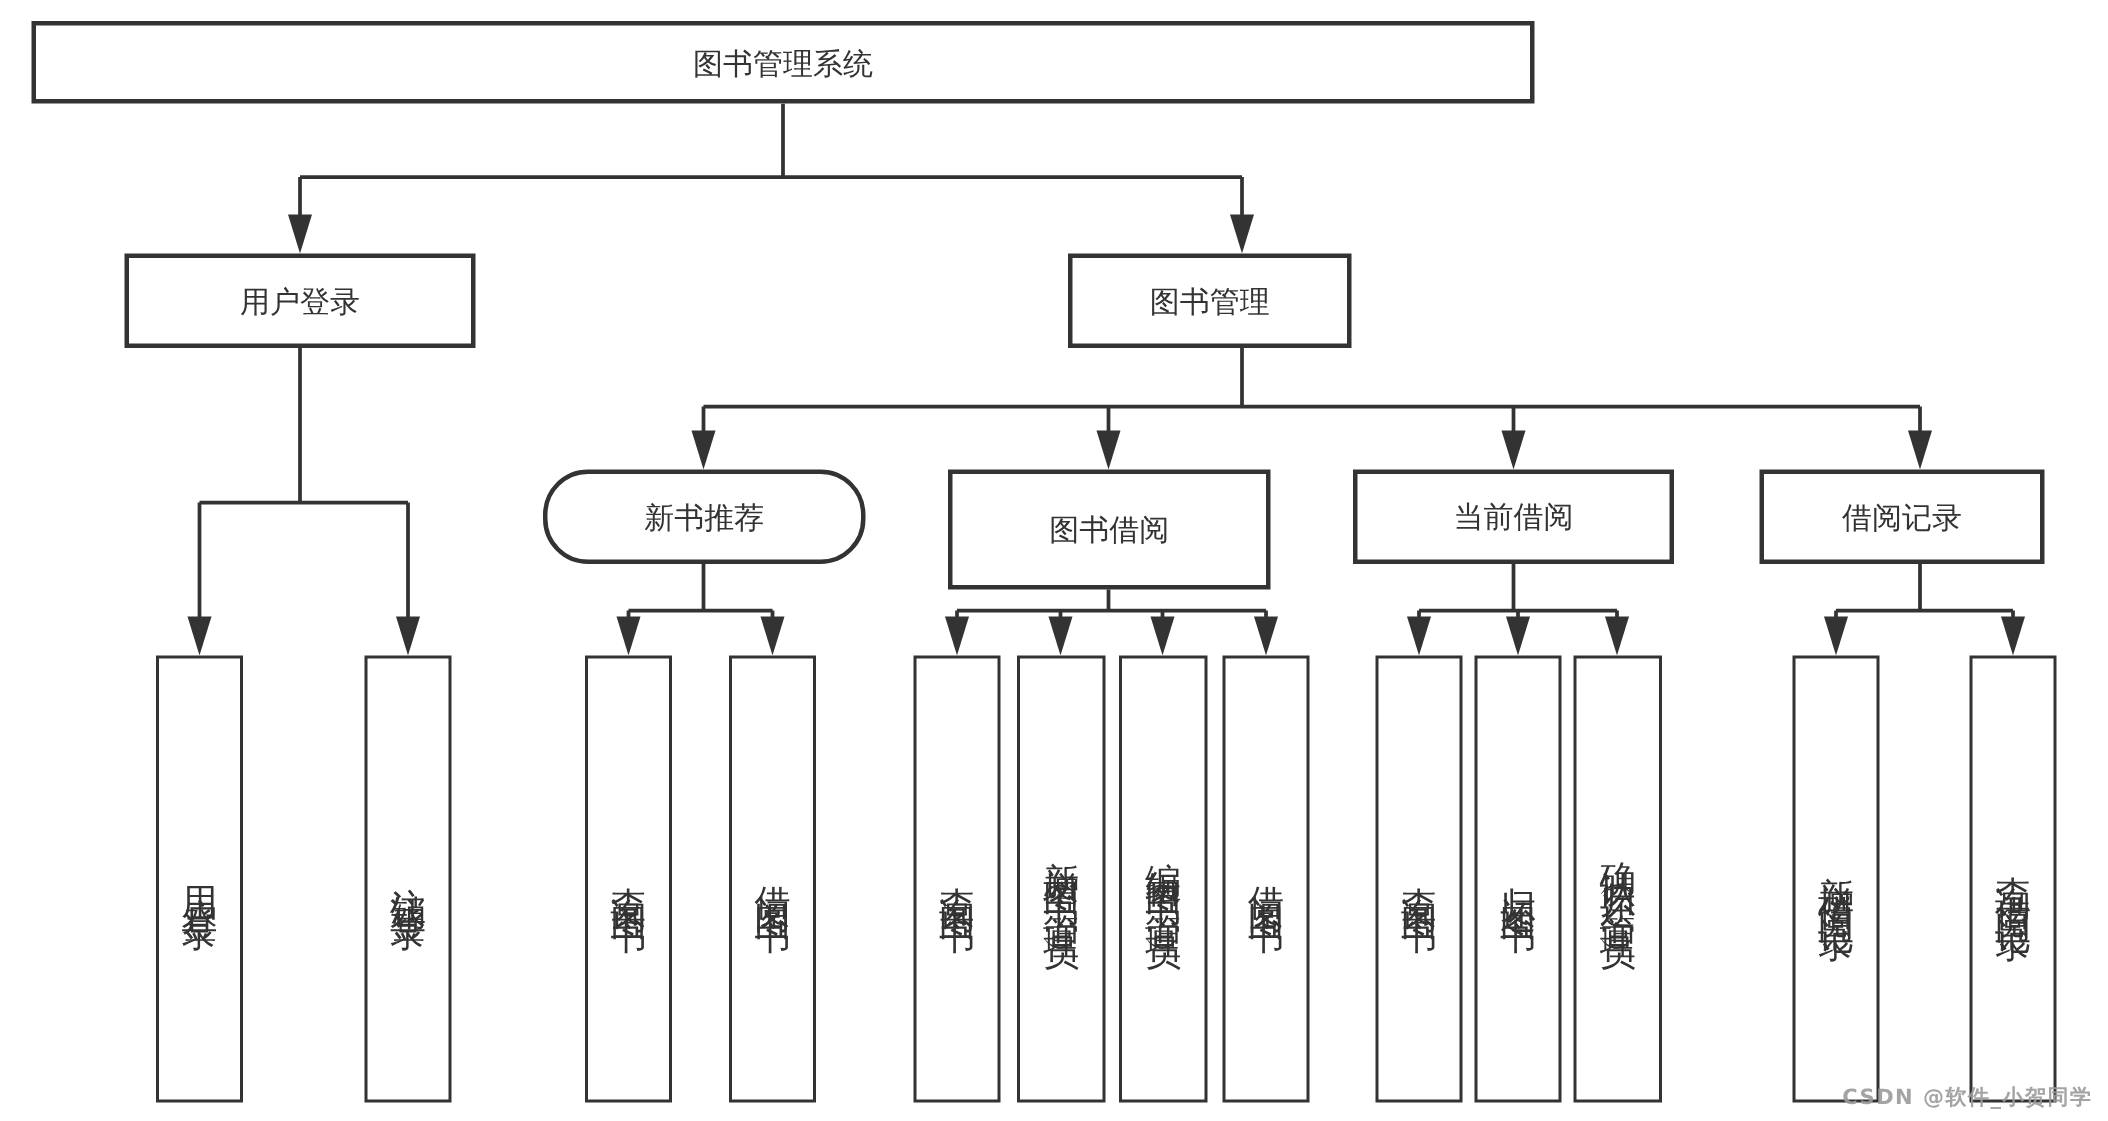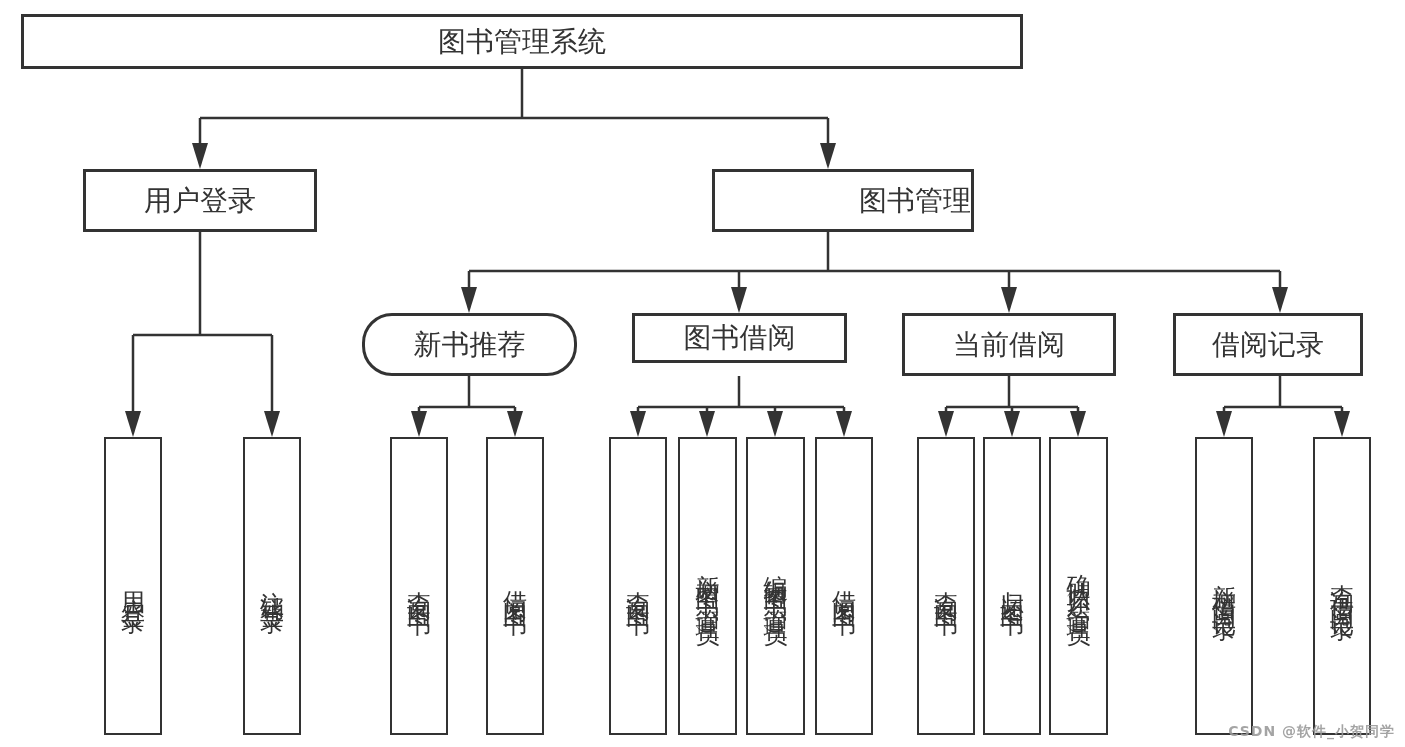--- a/index.html
+++ b/index.html
@@ -32,21 +32,21 @@
   }
   .box {
     position: absolute;
     box-sizing: border-box;
     border: 3px solid var(--line-color, #333333);
     background: #ffffff;
     display: flex;
     align-items: center;
     justify-content: center;
     color: var(--text-color, #333333);
-    font-size: 28px;
+    font-size: 20px;
     line-height: 1.2;
     white-space: nowrap;
   }
   .leaf {
     border-width: 2px;
     writing-mode: vertical-rl;
     text-orientation: mixed;
     font-size: 24px;
     letter-spacing: 7px;
     line-height: 1;
@@ -131,28 +131,28 @@
     <polygon points="1334,411 1350,411 1342,437"></polygon>
   </svg>
 
   <div class="box" style="left:21px; top:14px; width:1002px; height:55px;">
     <span>图书管理系统</span>
   </div>
 
   <div class="box" style="left:83px; top:169px; width:234px; height:63px;">
     <span>用户登录</span>
   </div>
-  <div class="box" style="left:712px; top:169px; width:262px; height:63px;justify-content:flex-end;">
+  <div class="box" style="left:712px; top:169px; width:189px; height:63px;">
     <span>图书管理</span>
   </div>
 
   <div class="box" style="left:362px; top:313px; width:215px; height:63px;border-radius:30px;">
     <span>新书推荐</span>
   </div>
-  <div class="box" style="left:632px; top:313px; width:215px; height:50px;">
+  <div class="box" style="left:632px; top:313px; width:215px; height:80px;">
     <span>图书借阅</span>
   </div>
   <div class="box" style="left:902px; top:313px; width:214px; height:63px;font-family:Liberation Serif, serif;">
     <span>当前借阅</span>
   </div>
   <div class="box" style="left:1173px; top:313px; width:190px; height:63px;">
     <span>借阅记录</span>
   </div>
 
   <div class="box leaf" style="left:104px; top:437px; width:58px; height:298px;">

